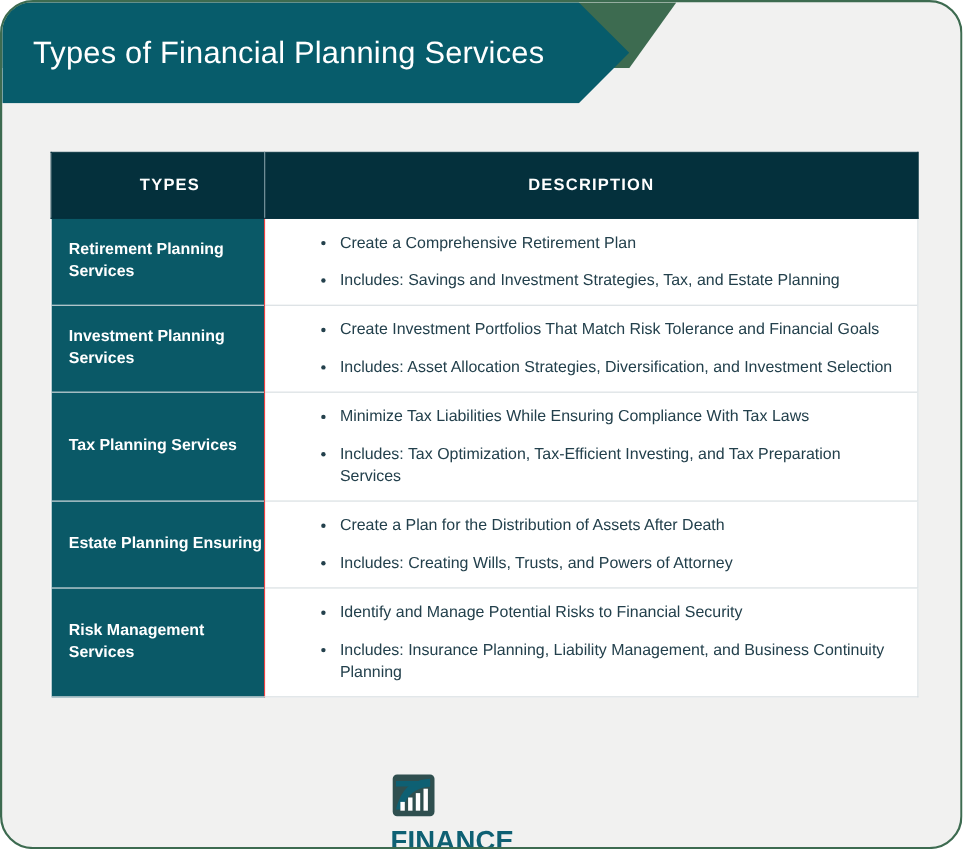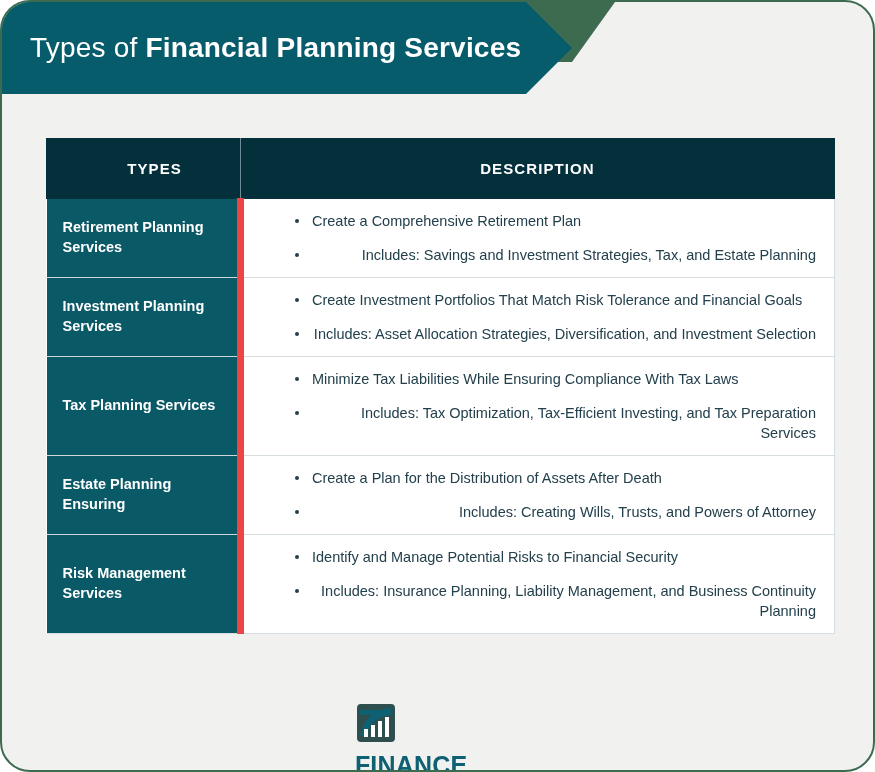--- a/index.html
+++ b/index.html
@@ -57,21 +57,21 @@
   }
   .banner-title {
     color: #ffffff;
     font-size: 28px;
     font-weight: 400;
     letter-spacing: 0.2px;
     padding-left: 28px;
     white-space: nowrap;
   }
   .banner-title .strong {
-    font-weight: 700;
+    font-weight: 400;
     text-align: right;
   }
 
   
   .table {
     position: absolute;
     left: 44px;
     top: 136px;
     width: 788px;
     border-collapse: collapse;
@@ -101,21 +101,21 @@
 
   .table td.cell-type {
     background: #0a5967;
     color: #ffffff;
     font-size: 14.5px;
     font-weight: 700;
     line-height: 1.35;
     vertical-align: middle;
     padding: 14px 0 14px 16px;
     border-top: 1px solid #cfd9dc;
-    border-right: 7px solid #ef4444;
+    border-right: 1px solid #ef4444;
     box-sizing: border-box;
   }
   .table td.cell-desc {
     background: #ffffff;
     color: #23404c;
     vertical-align: middle;
     padding: 12px 18px 12px 0;
     border-top: 1px solid #d6dde0;
     border-right: 1px solid #d6dde0;
     box-sizing: border-box;
@@ -130,21 +130,21 @@
     padding: 0 0 0 68px;
     list-style: none;
   }
   .bullets li {
     position: relative;
     font-size: 14.5px;
     line-height: 1.38;
     color: #23404c;
     margin: 0 0 14px 0;
   }
-  .bullets li:last-child { margin-bottom: 0; text-align: right; }
+  .bullets li:last-child { margin-bottom: 0; }
   .bullets li::before {
     content: "";
     position: absolute;
     left: -17px;
     top: 8px;
     width: 4px;
     height: 4px;
     border-radius: 50%;
     background: #23404c;
   }

